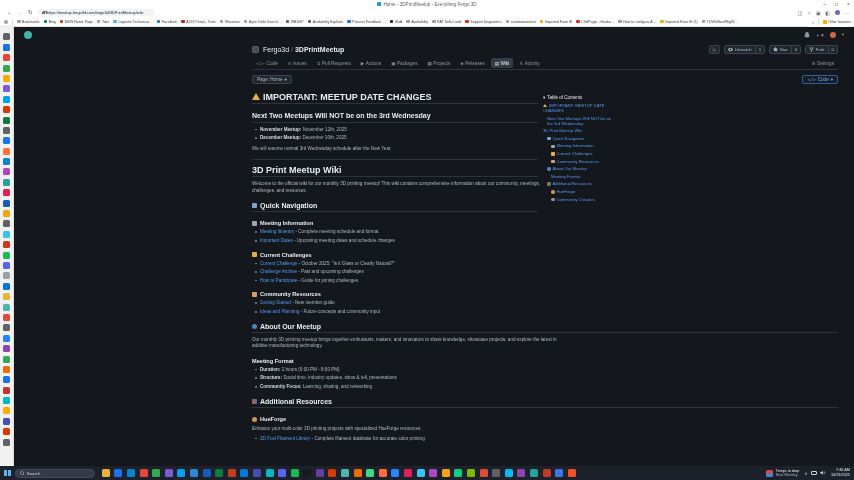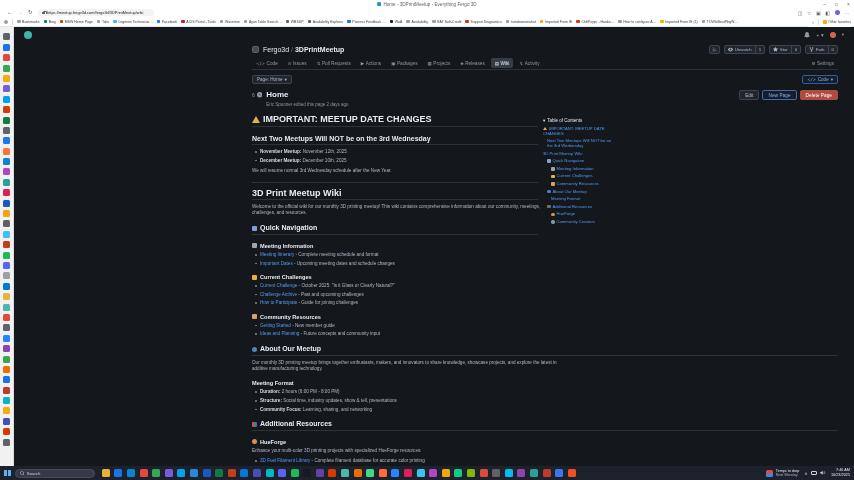--- a/index.html
+++ b/index.html
@@ -422,37 +422,20 @@
           <span>Page: Home</span>
           <span>▾</span>
         </span>
         <span class="code-btn">
           <span class="mono">&lt;/&gt;</span>
           <span>Code</span>
           <span>▾</span>
         </span>
       </div>
 
-      <div class="page-head">
-        <span class="rev-group">
-          <span>6</span>
-          <svg width="5.5" height="5.5" viewBox="0 0 16 16" fill="#9198a1">
-              <path d="M8 0a8 8 0 110 16A8 8 0 018 0zm.5 4.75a.75.75 0 00-1.5 0v3.5a.75.75 0 00.372.648l2.5 1.5a.75.75 0 10.756-1.296L8.5 7.825z"></path>
-            </svg>
-        </span>
-        <div>
-          <div class="page-title">Home</div>
-          <div class="page-sub">Eric Spooner edited this page 2 days ago</div>
-        </div>
-        <div class="ph-actions">
-          <span class="btn">Edit</span>
-          <span class="btn blue">New Page</span>
-          <span class="btn red">Delete Page</span>
-        </div>
-      </div>
 
       <div class="markdown">
         <div id="md-blocks">
             <div class="md-h1 narrow">
               <span class="ic ic-warning"></span>
               <span>IMPORTANT: MEETUP DATE CHANGES</span>
             </div>
             <div class="md-h2 narrow">
               <span>Next Two Meetups Will NOT be on the 3rd Wednesday</span>
             </div>

